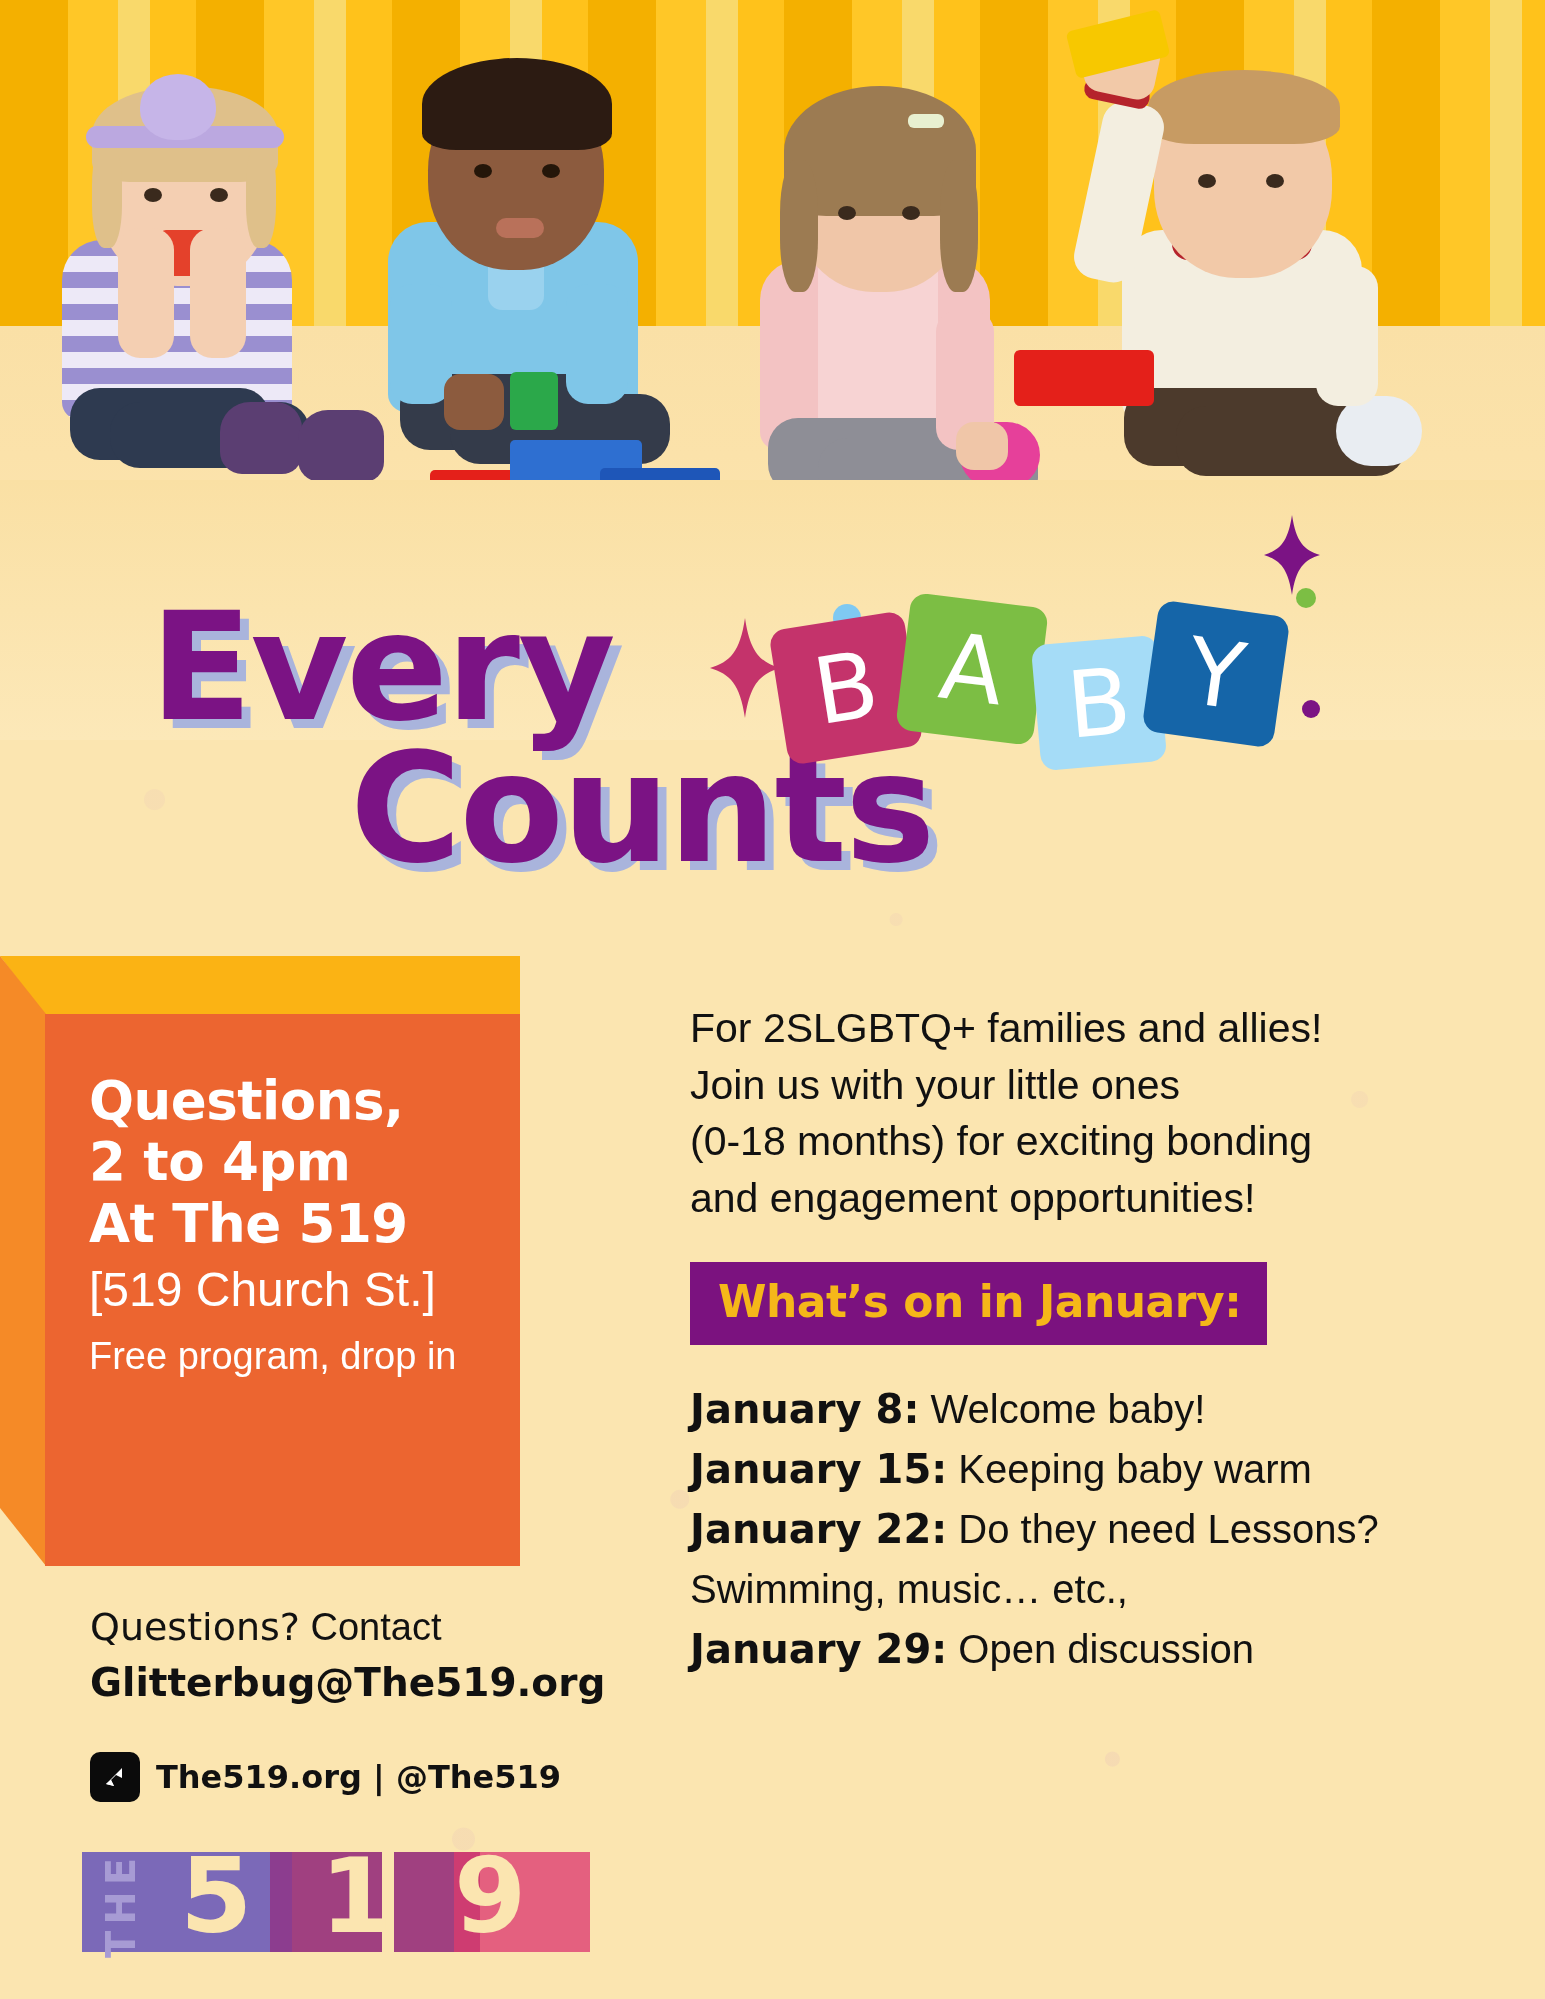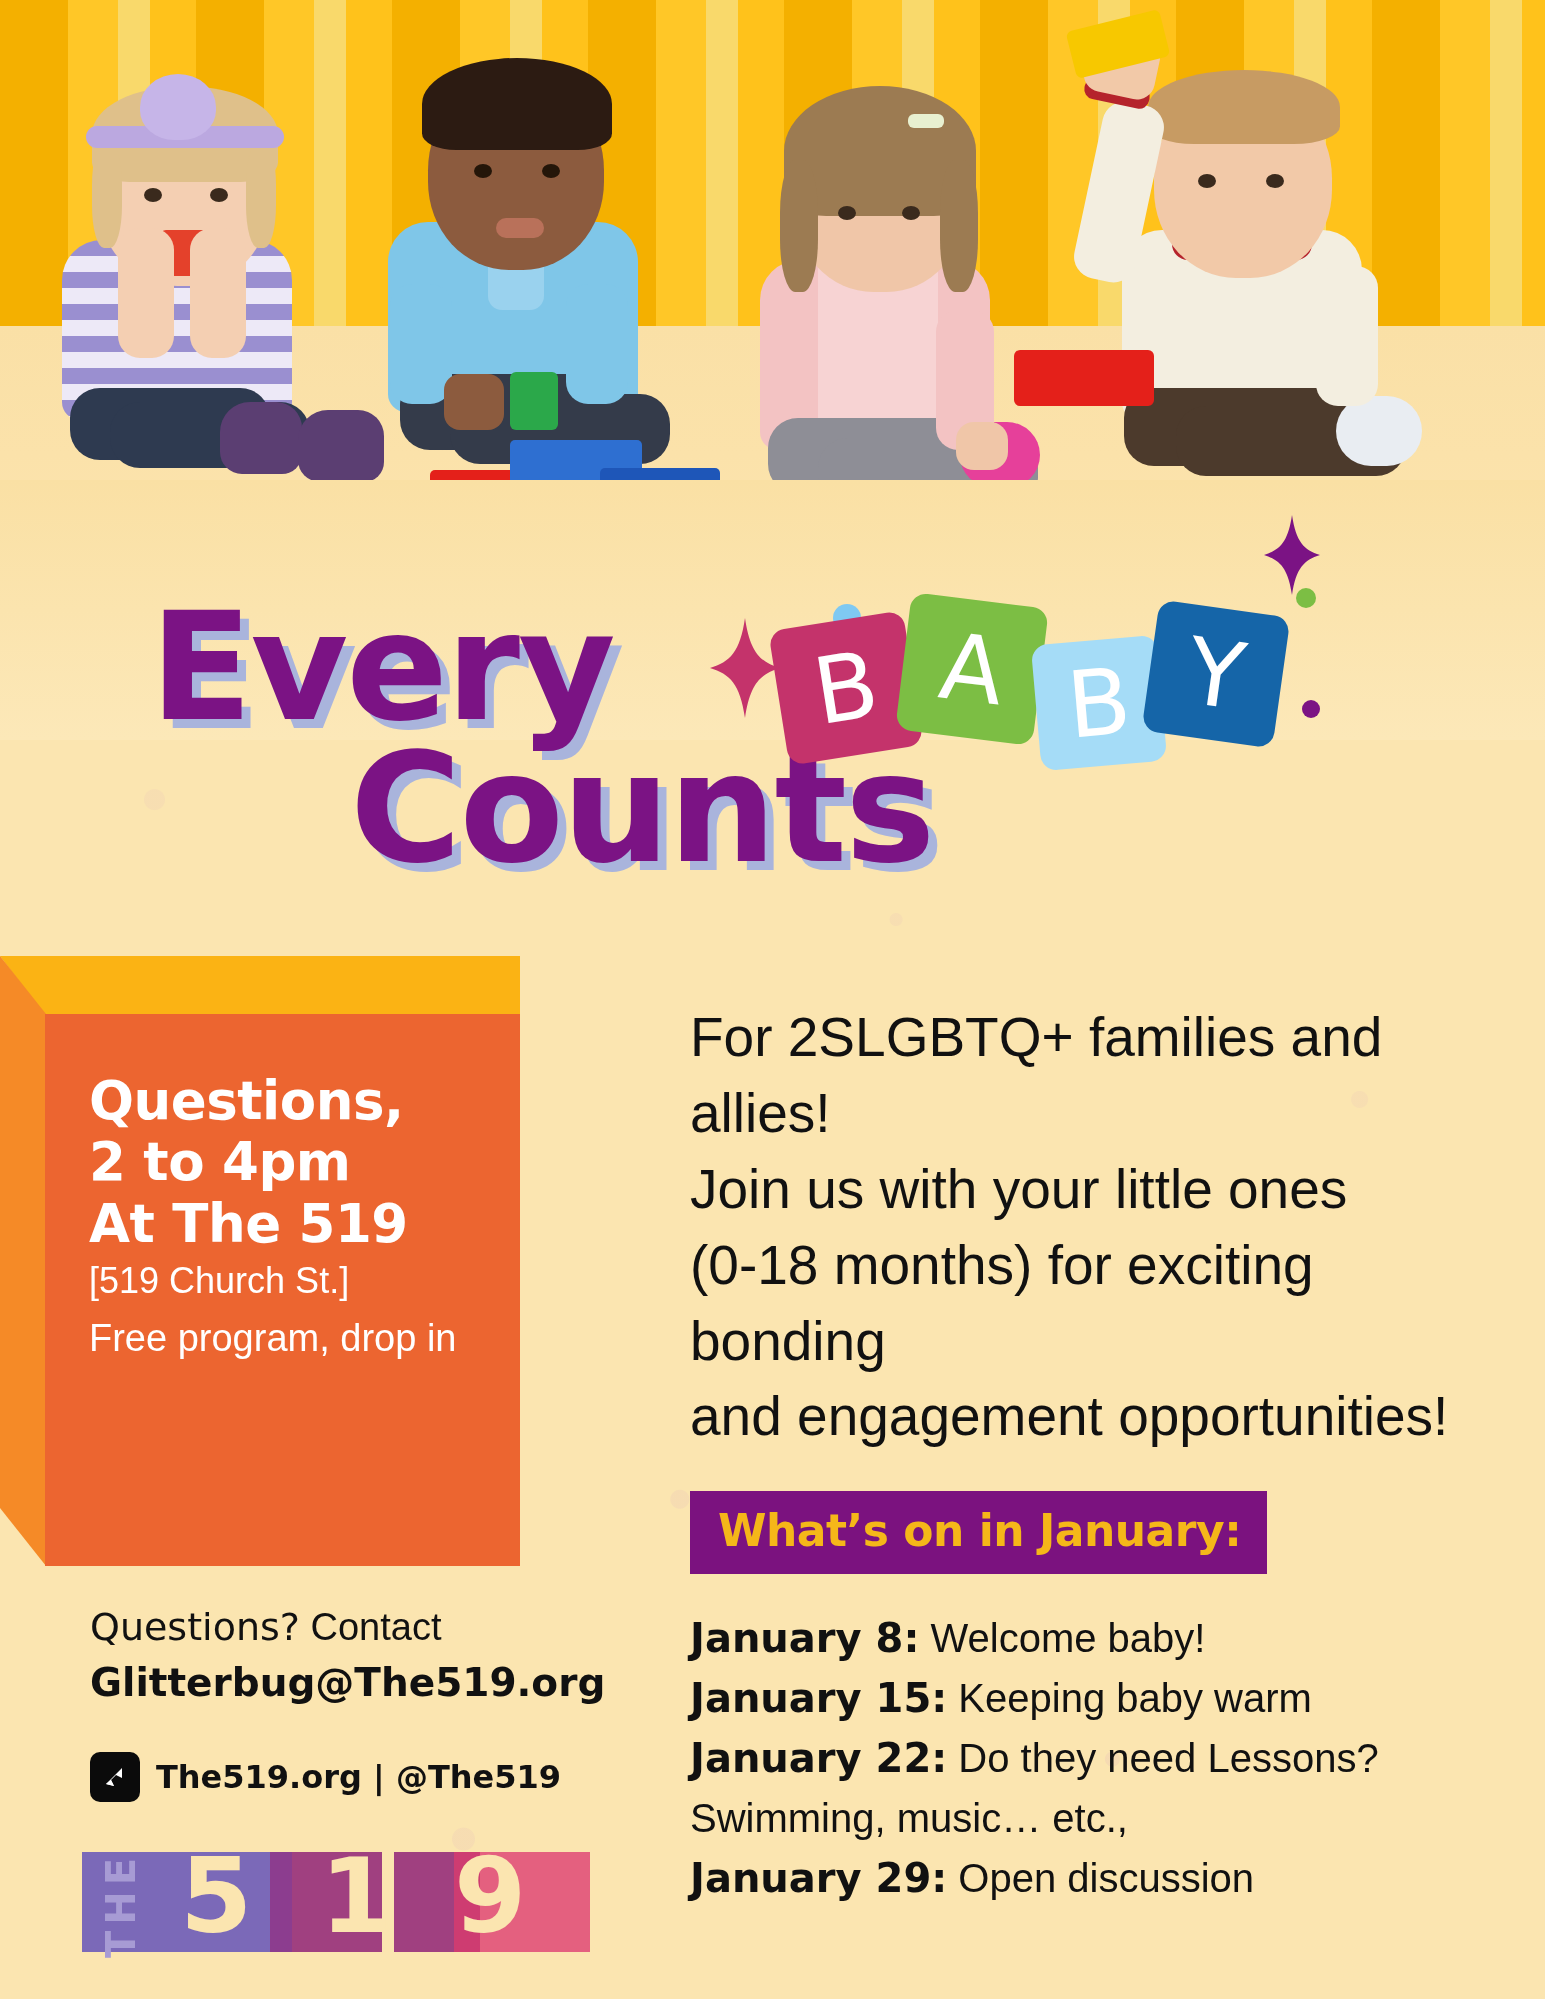--- a/index.html
+++ b/index.html
@@ -114,21 +114,21 @@
   #info-box {
     position:absolute; left:45px; top:58px; width:475px; height:552px;
     background:#EC6530;
     padding:56px 0 0 44px;
     color:#ffffff;
   }
   .ib-strong {
     font-family:"DejaVu Sans", sans-serif; font-weight:bold;
     font-size:53px; line-height:1.16; letter-spacing:-0.5px;
   }
-  .ib-addr { font-size:36px; line-height:1.5; font-weight:normal; }
+  .ib-addr { font-size:48px; line-height:1.5; font-weight:normal; }
   .ib-free { font-size:38px; line-height:1.6; font-weight:normal; }
 
   
   #contact { position:absolute; left:90px; top:1600px; width:560px; color:#111111; }
   .contact-line { font-size:38px; line-height:1.45; }
   .contact-line b { font-family:"DejaVu Sans", sans-serif; font-weight:normal; }
   .contact-email { font-family:"DejaVu Sans", sans-serif; font-weight:bold; font-size:39px; line-height:1.45; }
   #social-row { display:flex; align-items:center; gap:16px; margin-top:40px; }
   #social-icon {
     width:50px; height:50px; background:#0B0B0B; border-radius:10px;
@@ -153,21 +153,21 @@
   }
   #the-vert {
     position:absolute; left:-14px; top:30px;
     transform:rotate(-90deg); transform-origin:center;
     color:#A79BD4; font-family:"DejaVu Sans", sans-serif; font-weight:bold;
     font-size:40px; letter-spacing:6px;
   }
 
   
   #right-col { position:absolute; left:690px; top:1000px; width:760px; color:#111111; }
-  #intro { font-size:55px; line-height:1.38; }
+  #intro { font-size:41px; line-height:1.38; }
   #jan-banner {
     margin-top:36px; background:#7B127F; color:#F5B719;
     font-family:"DejaVu Sans", sans-serif; font-weight:bold;
     font-size:44px; padding:14px 26px 18px 28px; display:inline-block;
     letter-spacing:-0.5px;
   }
   #schedule { margin-top:34px; font-size:40px; line-height:1.5; }
   #schedule .sched-line { white-space:nowrap; }
   #schedule b { font-family:"DejaVu Sans", sans-serif; font-weight:bold; }
 </style>

